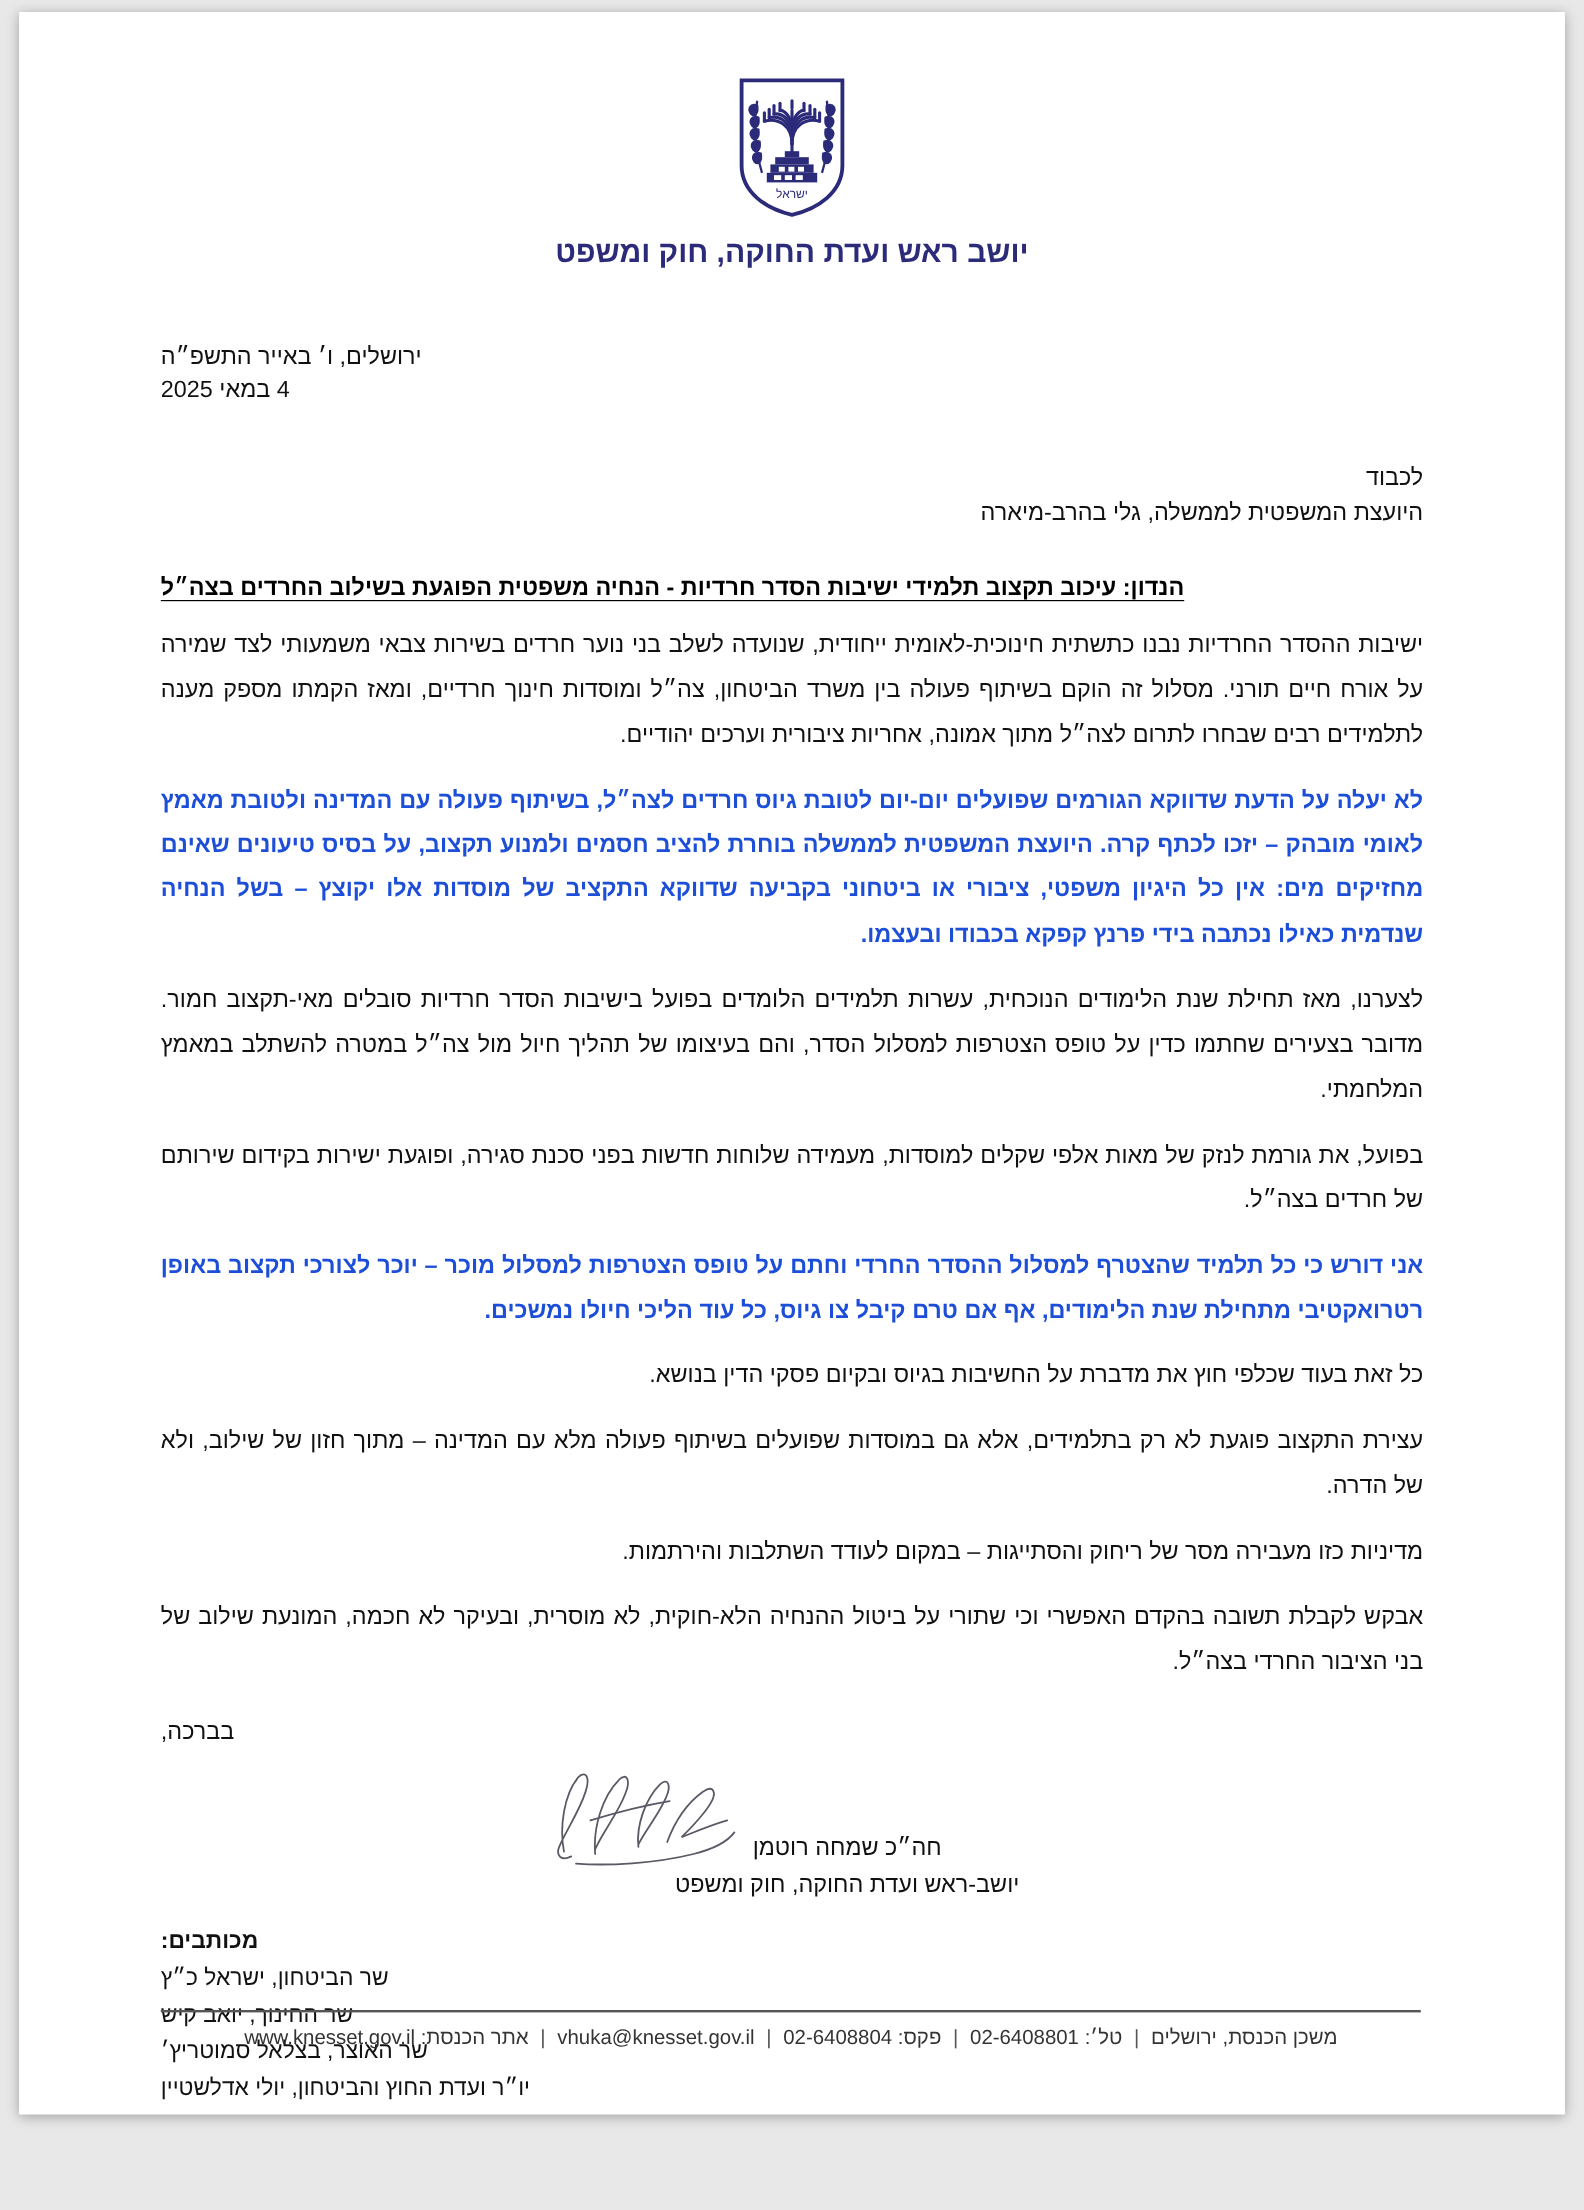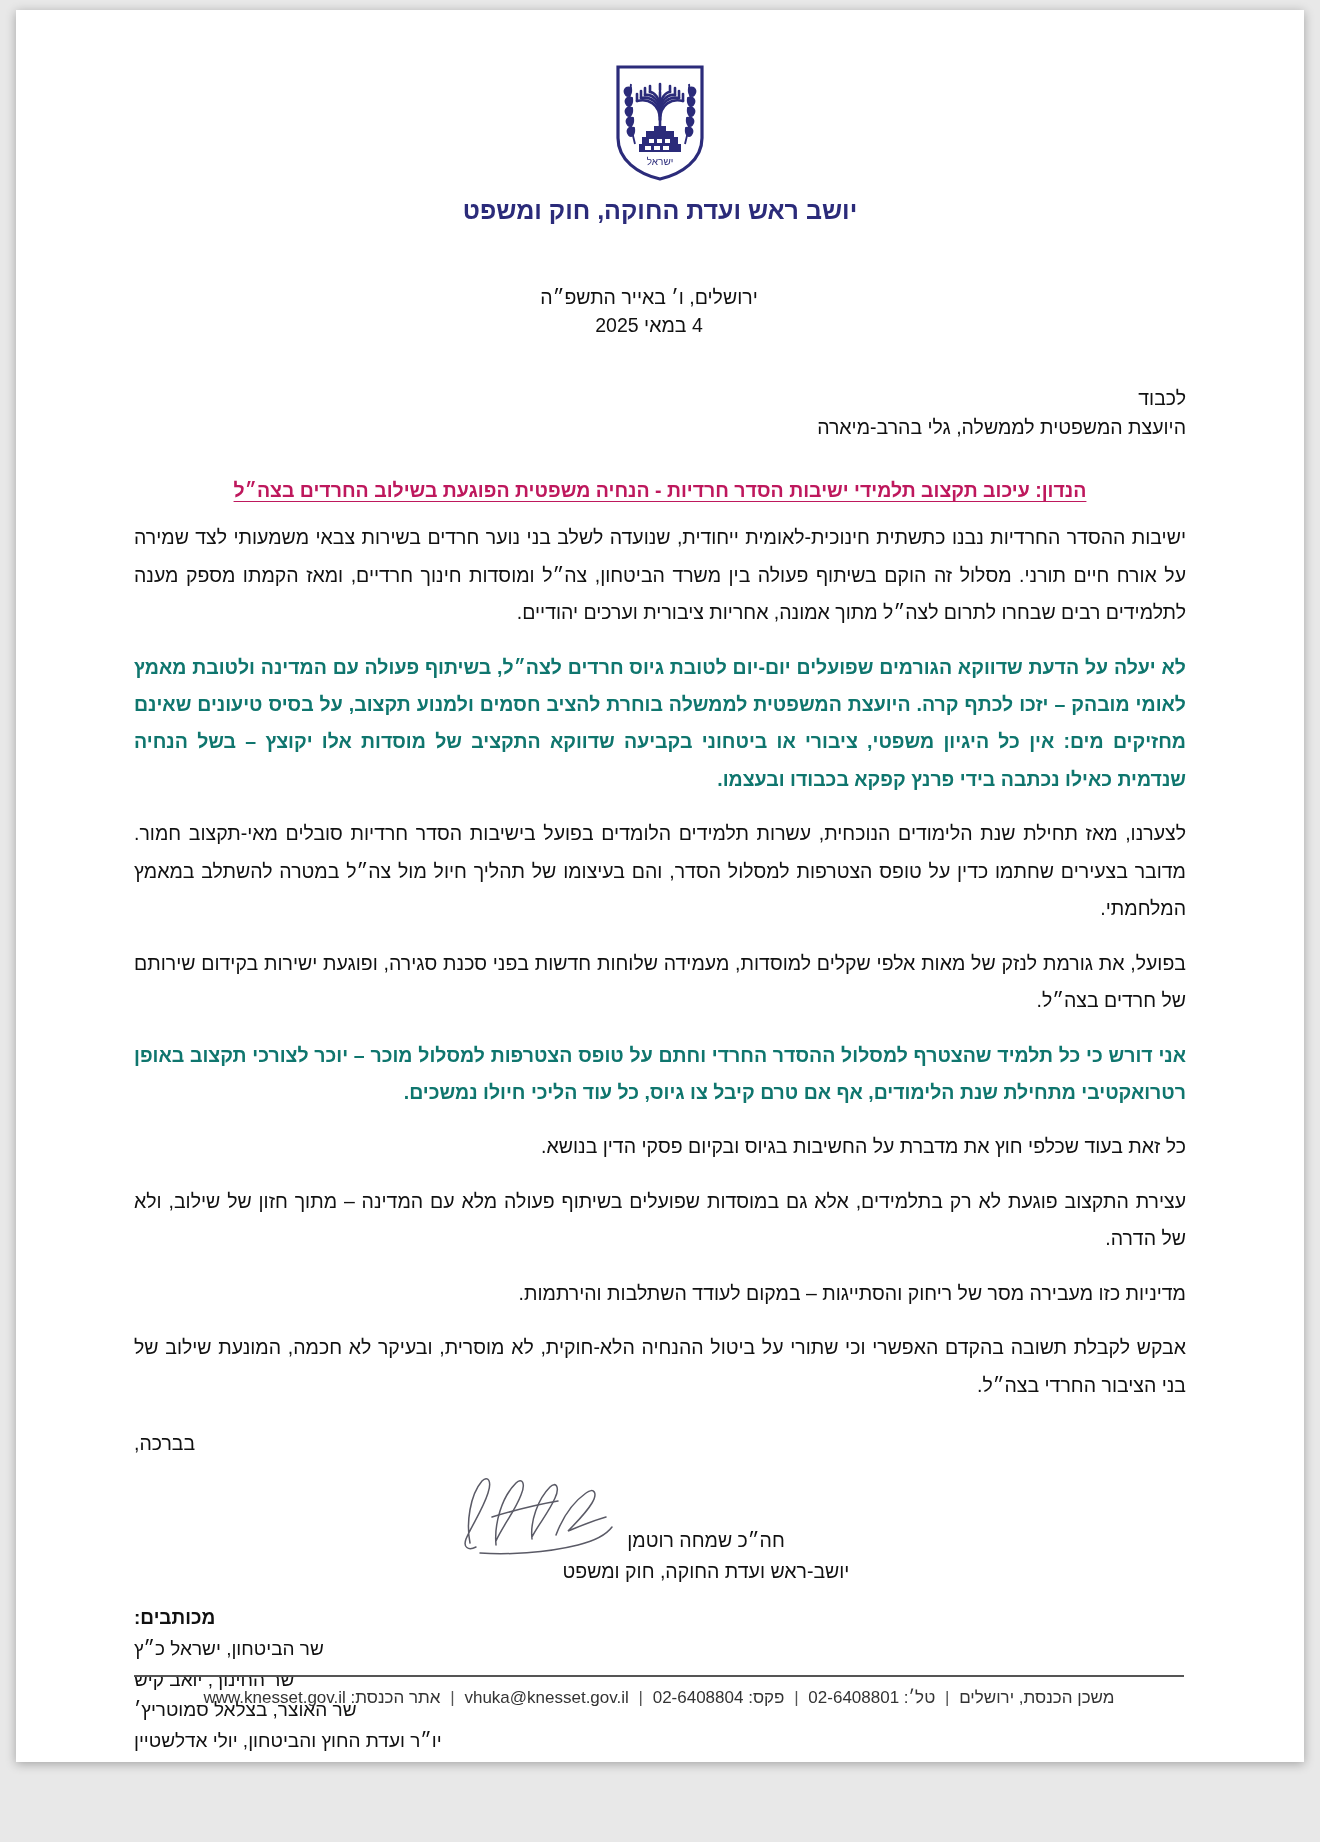--- a/index.html
+++ b/index.html
@@ -49,21 +49,21 @@
     font-size: 25px;
     font-weight: bold;
     color: #2b2b7a;
     letter-spacing: 0px;
     font-family: "Liberation Sans", "DejaVu Sans", sans-serif;
   }
 
   
   .date-block {
     margin-top: 58px;
-    text-align: center;
+    text-align: left;
     font-size: 19.5px;
     color: #111;
     line-height: 1.45;
     margin-right: 22px;
   }
   .date-block div { white-space: nowrap; }
 
   
   .addressee {
     margin-top: 44px;
@@ -73,37 +73,37 @@
     line-height: 1.5;
   }
 
   
   .subject {
     margin-top: 34px;
     font-size: 19.5px;
     font-weight: bold;
     text-decoration: underline;
     text-underline-offset: 4px;
-    color: #be185d;
-    text-align: center;
+    color: #000000;
+    text-align: left;
     line-height: 1.5;
   }
 
   
   .para {
     margin-top: 17px;
     font-size: 19.5px;
     color: #111;
     line-height: 1.92;
     text-align: justify;
     text-justify: inter-word;
   }
   .para.bold {
     font-weight: bold;
-    color: #0f766e;
+    color: #1d4ed8;
   }
   .para.first { margin-top: 14px; }
 
   .closing {
     margin-top: 28px;
     font-size: 19.5px;
     color: #111;
     text-align: left;
     padding-right: 120px;
   }

